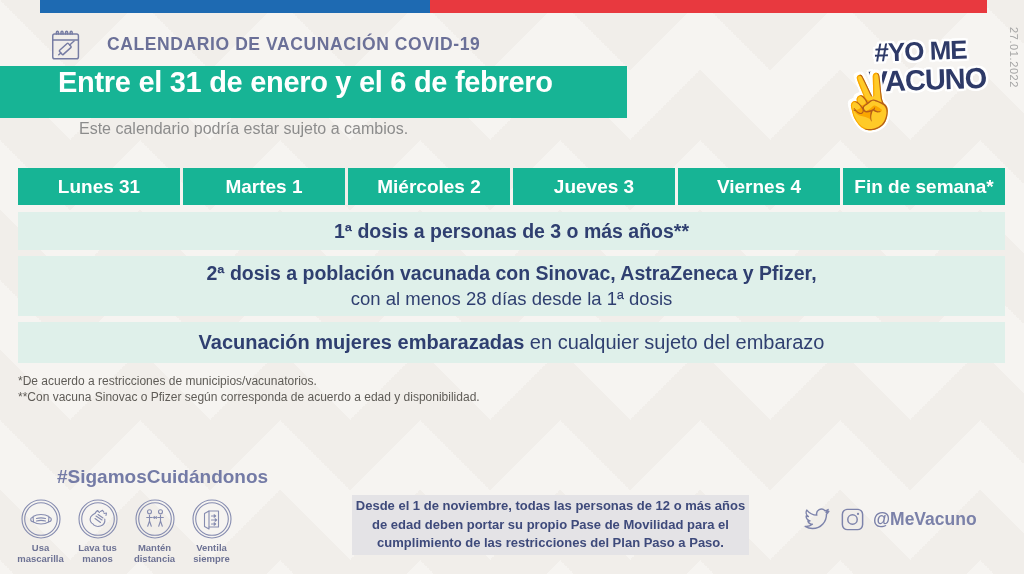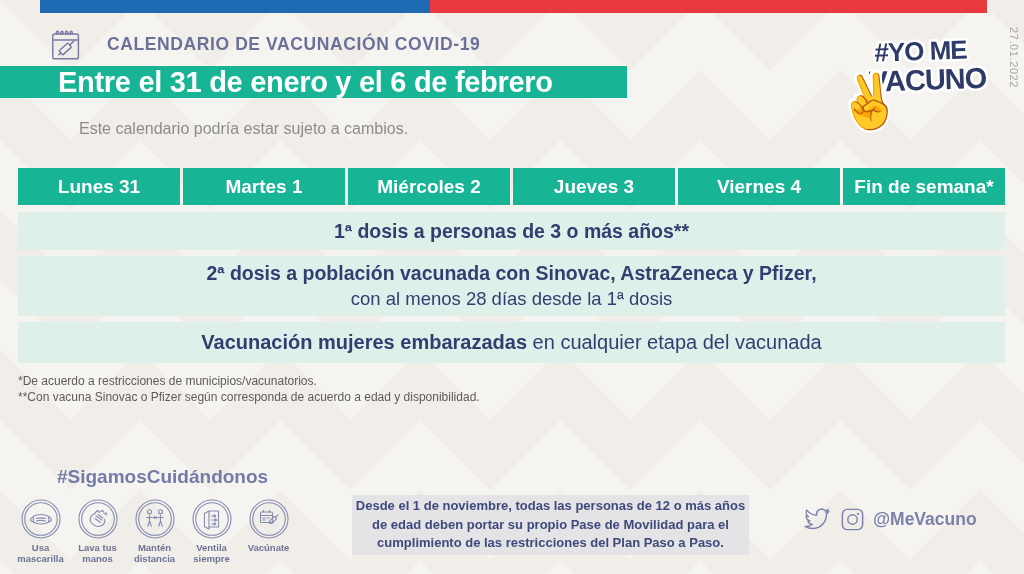--- a/index.html
+++ b/index.html
@@ -16,21 +16,21 @@
     background-size:140px 140px;
   }
   .flag{position:absolute;top:0;height:13px;}
   .flag-blue{left:40px;width:390px;background:#1e6ab2;}
   .flag-red{left:430px;width:557px;background:#e8393f;}
 
   .hdr-icon{position:absolute;left:50px;top:26px;}
   .hdr-title{position:absolute;left:107px;top:34px;font-size:17.5px;font-weight:700;
     color:#6b7098;letter-spacing:.6px;}
 
-  .banner{position:absolute;left:0;top:66px;width:627px;height:32px;background:#17b495;
+  .banner{position:absolute;left:0;top:66px;width:627px;height:52px;background:#17b495;
     display:flex;}
   .banner span{color:#fff;font-size:29px;font-weight:700;padding-left:58px;letter-spacing:-.3px;white-space:nowrap;}
   .subnote{position:absolute;left:60px;top:120px;font-size:16px;color:#8c8c8c;margin-left:19px;}
 
   .days{position:absolute;left:18px;top:168px;width:987px;height:37px;display:flex;gap:3px;}
   .day{flex:1;background:#17b495;color:#fff;font-size:19px;font-weight:700;
     display:flex;align-items:center;justify-content:center;}
 
   .rule{position:absolute;left:18px;width:987px;background:#dff0ea;color:#2f3f70;
     display:flex;flex-direction:column;align-items:center;justify-content:center;text-align:center;}
@@ -112,21 +112,21 @@
     <span class="b">1ª dosis a personas de 3 o más años**</span>
   </div>
 
   <div class="rule row2">
     <div class="b">2ª dosis a población vacunada con Sinovac, AstraZeneca y Pfizer,</div>
     <div class="r">con al menos 28 días desde la 1ª dosis</div>
   </div>
 
   <div class="rule row3">
     <span class="b">Vacunación mujeres embarazadas</span>
-      <span class="r"> en cualquier etapa del vacunada</span>
+      <span class="r"> en cualquier sujeto del embarazo</span>
   </div>
 
   <div class="fnotes">
     <div>*De acuerdo a restricciones de municipios/vacunatorios.</div>
     <div>**Con vacuna Sinovac o Pfizer según corresponda de acuerdo a edad y disponibilidad.</div>
   </div>
 
   <div class="hashtag">#SigamosCuidándonos</div>
 
   <div class="tips">
@@ -193,39 +193,20 @@
           <path d="M19.5 21h5m-1.4-1.2 1.6 1.2-1.6 1.2"></path>
           <path d="M19.5 25h4m-1.4-1.2 1.6 1.2-1.6 1.2"></path>
         </g>
       </svg>
       <div class="cap">
         <div>Ventila</div>
         <div>siempre</div>
       </div>
     </div>
 
-    <div class="tip">
-      <svg width="40" height="40" viewBox="0 0 40 40">
-        <g class="stroke">
-          <circle cx="20" cy="20" r="19"></circle>
-            <circle cx="20" cy="20" r="16.3"></circle>
-          <rect x="11.5" y="13" width="12" height="10.5" rx="1"></rect>
-          <path d="M11.5 16.5h12M14.5 13v-1.8M20.5 13v-1.8"></path>
-          <path d="M13.8 19h2.4M13.8 21h2.4M18 19h2.4"></path>
-          <g transform="rotate(-45 24 21)">
-            <rect x="20.5" y="19.3" width="7" height="3.4" rx=".6"></rect>
-            <path d="M27.5 21h2.2M29.7 21h1.5M20.5 21h-1.8"></path>
-          </g>
-        </g>
-      </svg>
-      <div class="cap">
-        <div>Vacúnate</div>
-        <div></div>
-      </div>
-    </div>
 
   </div>
 
   <div class="notice">
     <p>Desde el 1 de noviembre, todas las personas de 12 o más años de edad deben portar su propio Pase de Movilidad para el cumplimiento de las restricciones del Plan Paso a Paso.</p>
   </div>
 
   <div class="social">
     <svg width="30" height="26" viewBox="0 0 24 22">
       <path fill="none" stroke="#7d83ab" stroke-width="1.2" stroke-linejoin="round" d="M22 3.8c-.7.3-1.5.5-2.4.6.9-.5 1.5-1.3 1.8-2.3-.8.5-1.7.8-2.6 1a4.1 4.1 0 0 0-7 3.8A11.6 11.6 0 0 1 3.4 2.6a4.1 4.1 0 0 0 1.3 5.5c-.7 0-1.3-.2-1.9-.5v.1c0 2 1.4 3.6 3.3 4-.6.2-1.2.2-1.8.1.5 1.6 2 2.8 3.8 2.8A8.3 8.3 0 0 1 2 16.4a11.7 11.7 0 0 0 6.3 1.8c7.5 0 11.7-6.3 11.7-11.7v-.5c.8-.6 1.5-1.3 2-2.2z"></path>

